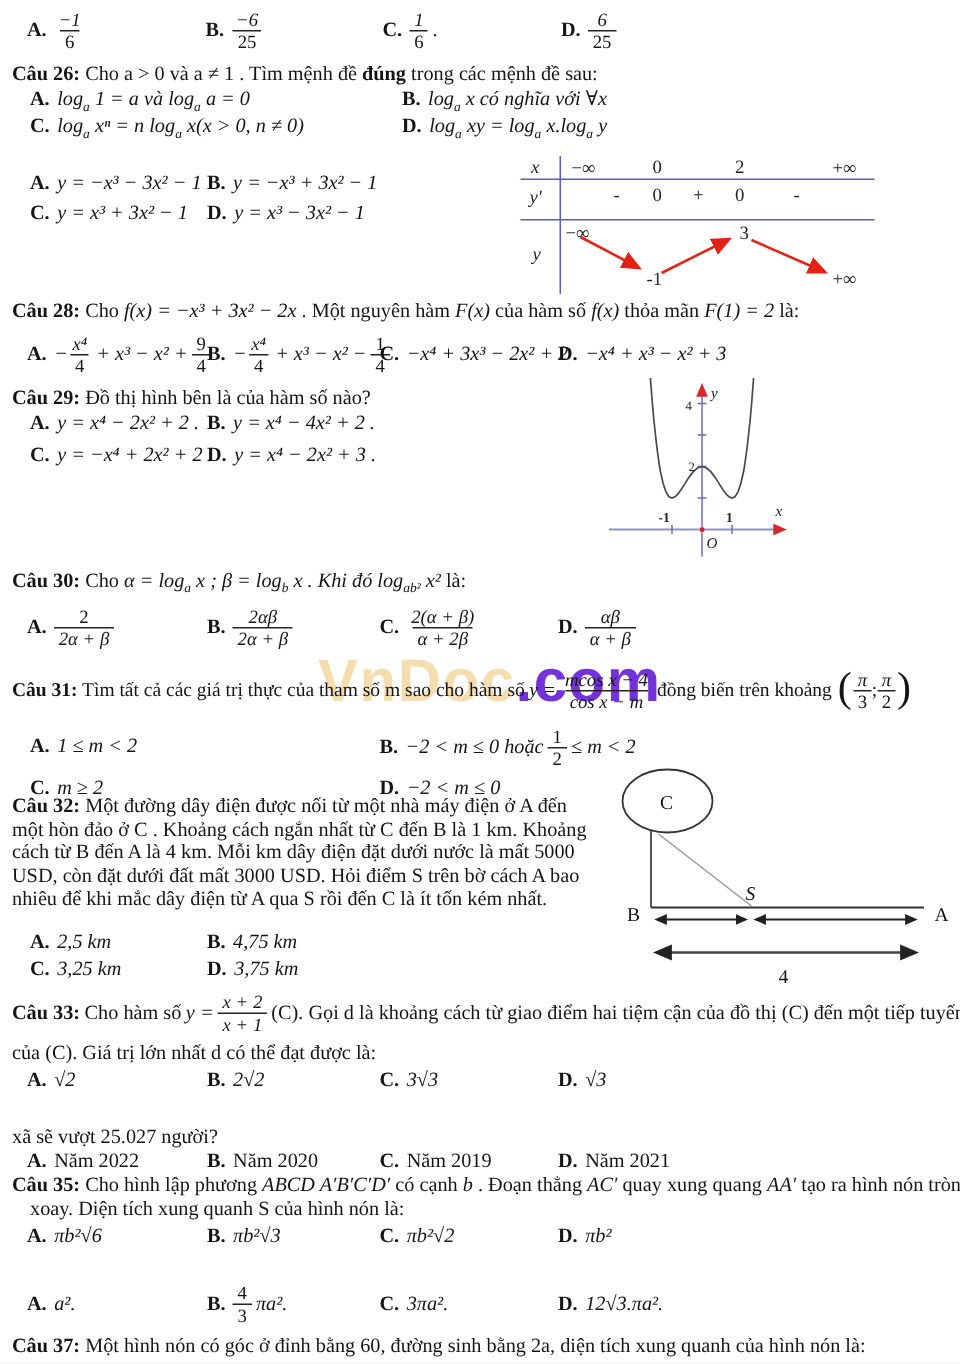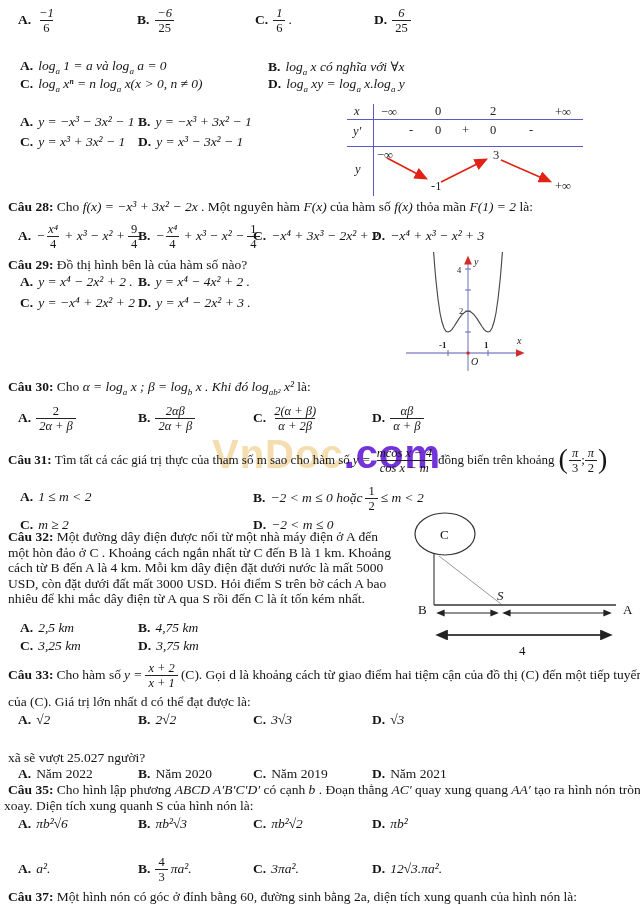--- a/index.html
+++ b/index.html
@@ -61,20 +61,24 @@
     <span class="ml">.</span>
   </div>
   <div class="abs flexrow" style="left:374px;top:2px;height:36px">
     <span class="lbl">D.</span>
     <span class="frac">
           <span class="fn m">6</span>
           <span class="fd">25</span>
         </span>
   </div>
 
+  <div class="abs" style="left:8px;top:41px">
+    <span class="qnum">Câu 26:</span>
+    <span>Cho a &gt; 0 và a ≠ 1 . Tìm mệnh đề </span><span class="qnum">đúng</span><span> trong các mệnh đề sau:</span>
+  </div>
   <div class="abs" style="left:20px;top:58px">
     <span class="lbl">A.</span><span class="m">log</span><sub>a</sub><span class="m"> 1 = a  và  log</span><sub>a</sub><span class="m"> a  =  0</span>
   </div>
   <div class="abs" style="left:268px;top:58px">
     <span class="lbl">B.</span><span class="m">log</span><sub>a</sub><span class="m"> x  có nghĩa với  ∀x</span>
   </div>
   <div class="abs" style="left:20px;top:76px">
     <span class="lbl">C.</span><span class="m">log</span><sub>a</sub><span class="m"> xⁿ = n log</span><sub>a</sub><span class="m"> x(x &gt; 0, n ≠ 0)</span>
   </div>
   <div class="abs" style="left:268px;top:76px">
@@ -309,21 +313,21 @@
   <div class="abs" style="left:8px;top:750px">xã sẽ vượt 25.027 người?</div>
   <div class="abs" style="left:18px;top:766px"><span class="lbl">A.</span><span>Năm 2022</span></div>
   <div class="abs" style="left:138px;top:766px"><span class="lbl">B.</span><span>Năm 2020</span></div>
   <div class="abs" style="left:253px;top:766px"><span class="lbl">C.</span><span>Năm 2019</span></div>
   <div class="abs" style="left:372px;top:766px"><span class="lbl">D.</span><span>Năm 2021</span></div>
 
   <div class="abs" style="left:8px;top:782px">
     <span class="qnum">Câu 35:</span>
     <span>Cho hình lập phương </span><span class="m">ABCD A′B′C′D′</span><span> có cạnh </span><span class="m">b</span><span> . Đoạn thẳng </span><span class="m">AC′</span><span> quay xung quang </span><span class="m">AA′</span><span> tạo ra hình nón tròn</span>
   </div>
-  <div class="abs" style="left:4px;top:798px">xoay. Diện tích xung quanh S của hình nón là:</div>
+  <div class="abs" style="left:20px;top:798px">xoay. Diện tích xung quanh S của hình nón là:</div>
   <div class="abs" style="left:18px;top:816px"><span class="lbl">A.</span><span class="m">πb²√6</span></div>
   <div class="abs" style="left:138px;top:816px"><span class="lbl">B.</span><span class="m">πb²√3</span></div>
   <div class="abs" style="left:253px;top:816px"><span class="lbl">C.</span><span class="m">πb²√2</span></div>
   <div class="abs" style="left:372px;top:816px"><span class="lbl">D.</span><span class="m">πb²</span></div>
 
   <div class="abs flexrow" style="left:18px;top:851px;height:36px">
         <span class="lbl">A.</span>
         <span class="m">a².</span>
       </div>
   <div class="abs flexrow" style="left:138px;top:851px;height:36px">

